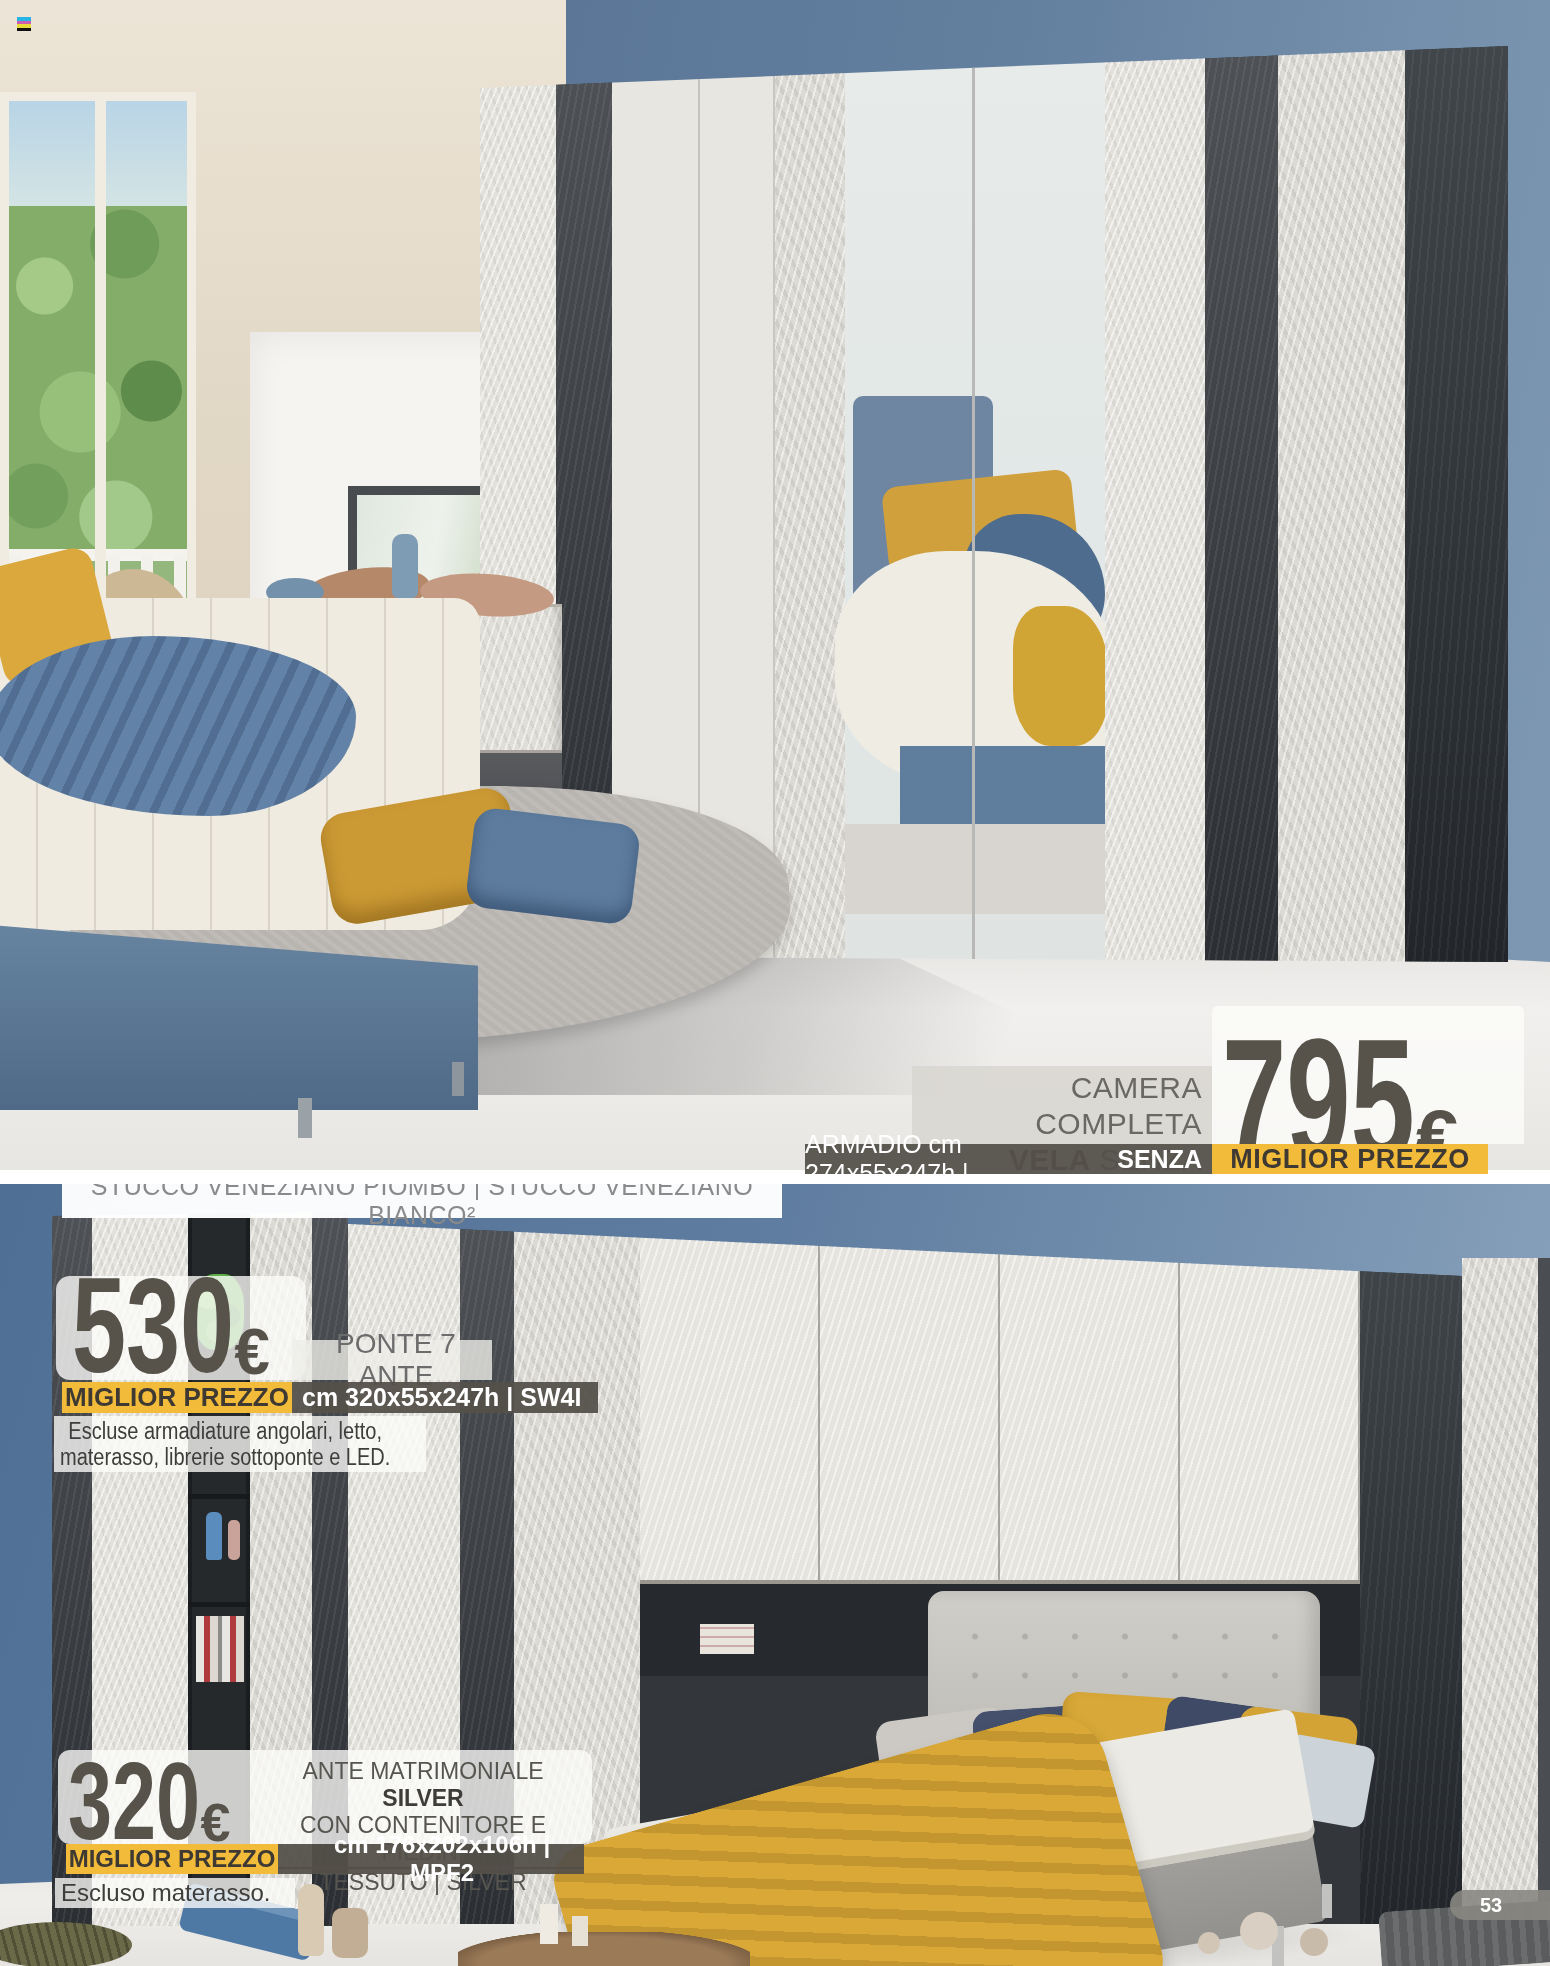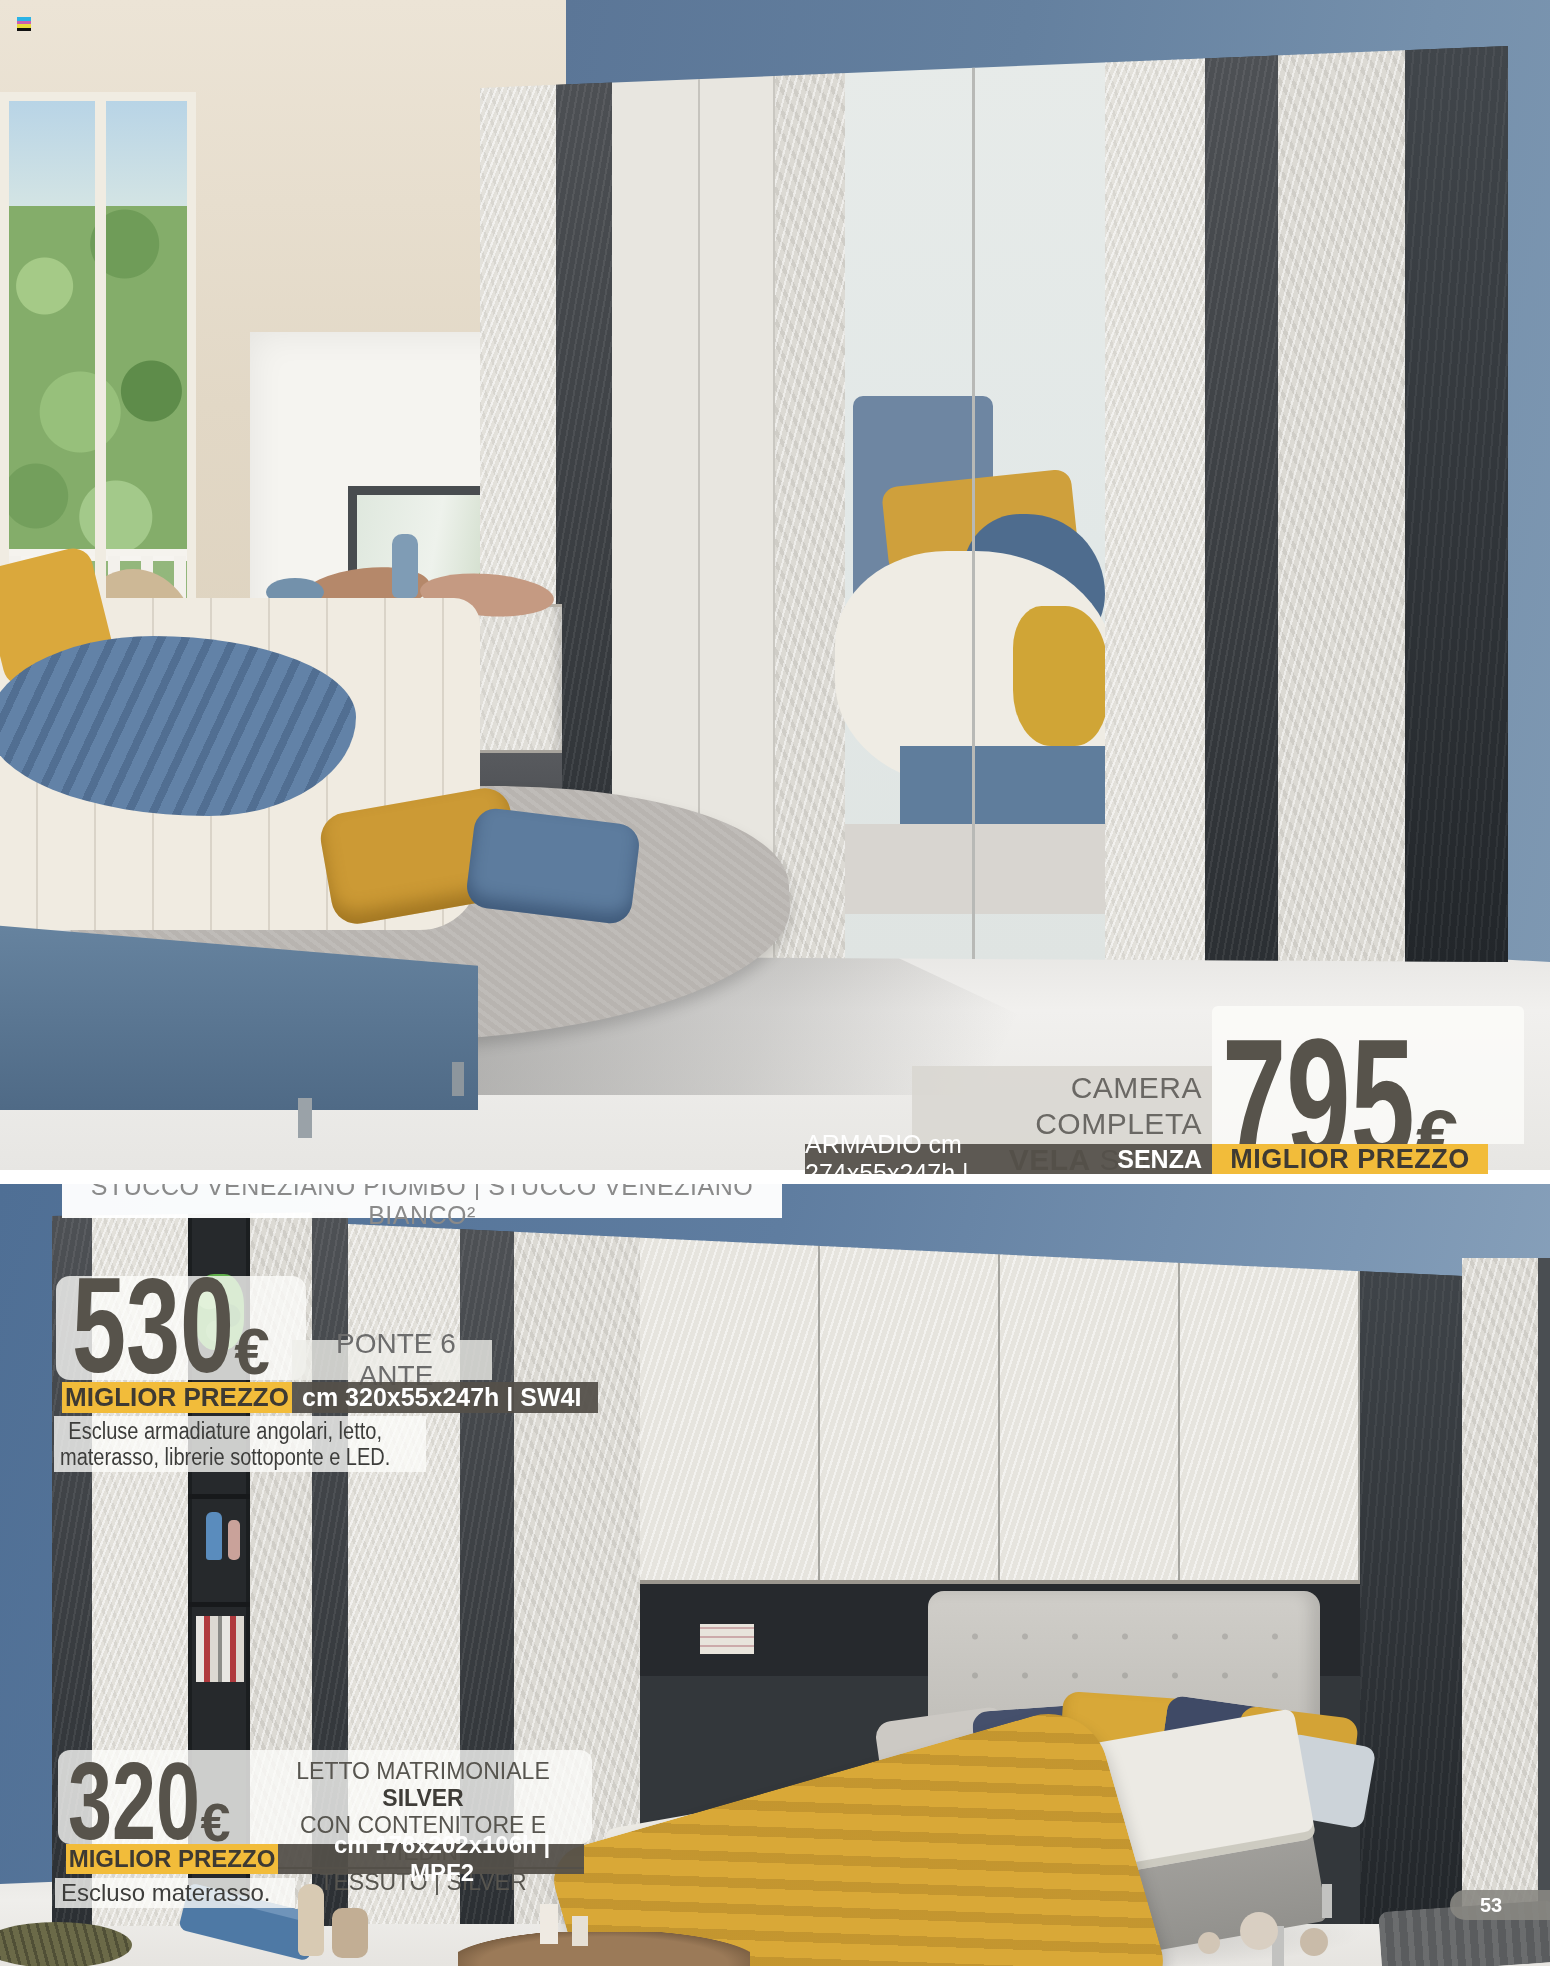--- a/index.html
+++ b/index.html
@@ -414,37 +414,37 @@
     <div class="abs p2-shell3"></div>
     <div class="abs p2-blanket"></div>
 
     <div class="abs finish-bar">STUCCO VENEZIANO PIOMBO | STUCCO VENEZIANO BIANCO²</div>
 
     <div class="abs white-box o2-box"></div>
     <div class="abs price-row o2-price">
       <span class="digits">530</span>
       <span class="euro">€</span>
     </div>
-    <div class="abs o2-name">PONTE 6 ANTE</div>
+    <div class="abs o2-name">PONTE 7 ANTE</div>
     <div class="abs yellow-bar o2-badge">MIGLIOR PREZZO</div>
     <div class="abs dark-bar o2-spec">
       <b><span>cm 320x55x247h | </span><span>SW4I</span></b>
     </div>
     <div class="abs white-box o2-note">
       <span class="cond"><span>Escluse armadiature angolari, letto,</span><br>
       <span>materasso, librerie sottoponte e LED.</span></span>
     </div>
 
     <div class="abs white-box o3-box"></div>
     <div class="abs price-row o3-price">
       <span class="digits">320</span>
       <span class="euro">€</span>
     </div>
     <div class="abs o3-name">
-      <span class="ul" style="border:none;padding:0"><span>LETTO MATRIMONIALE </span><b>SILVER</b></span>
+      <span class="ul" style="border:none;padding:0"><span>ANTE MATRIMONIALE </span><b>SILVER</b></span>
       <span class="ul">CON CONTENITORE E PIEDINI</span>
       <span>TESSUTO | SILVER</span>
     </div>
     <div class="abs yellow-bar o3-badge">MIGLIOR PREZZO</div>
     <div class="abs dark-bar o3-spec">
       <b><span>cm 176x202x106h | </span><span>MPF2</span></b>
     </div>
     <div class="abs white-box o3-note">Escluso materasso.</div>
 
     <div class="abs page-pill">

